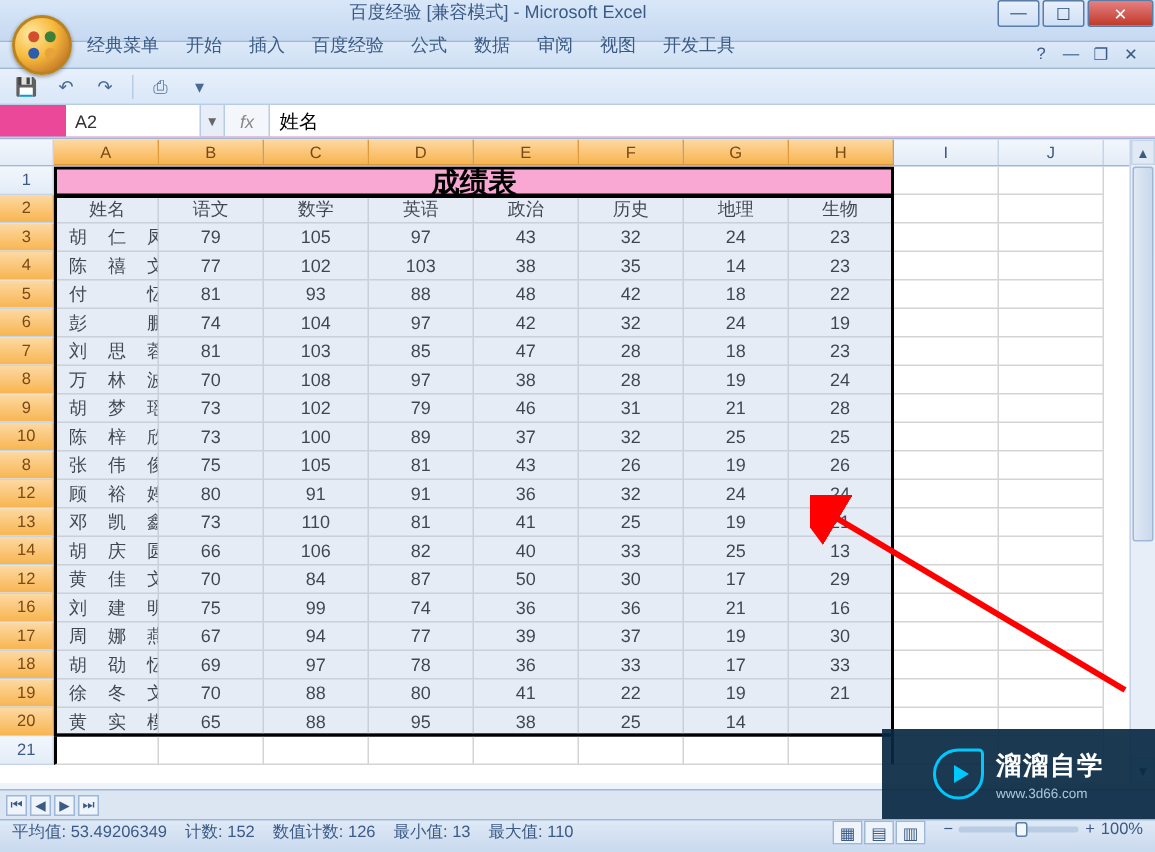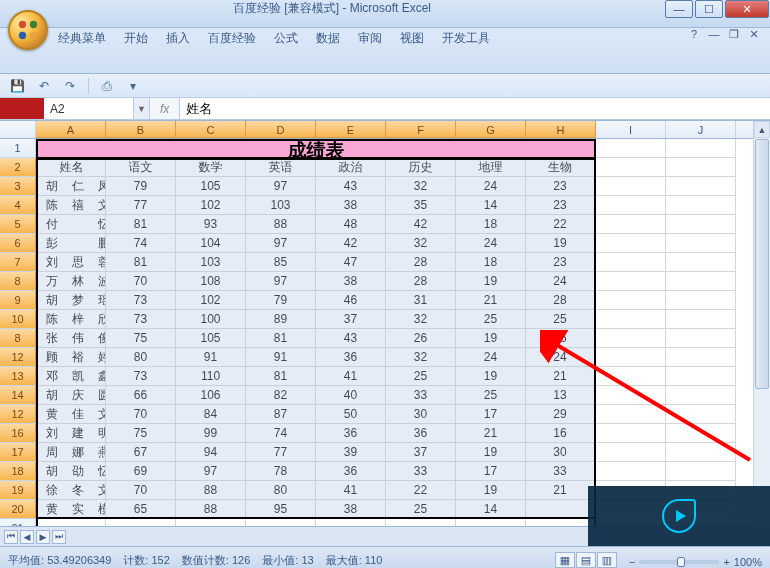--- a/index.html
+++ b/index.html
@@ -8,35 +8,35 @@
 
 .titlebar { height: 28px; background: linear-gradient(#d9e7f8, #c5d9f1); display: flex; align-items: flex-start; border-bottom: 1px solid #9db7d9; }
 .title-text { flex: 1; text-align: center; font-size: 12px; color: #3b5a86; }
 .win-btns { display: flex; }
 .win-btn { width: 28px; height: 18px; margin: 0 1px; border: 1px solid #5a7ca8; border-radius: 2px; display: flex; align-items: center; justify-content: center; font-size: 11px; cursor: pointer; }
 .win-min { background: linear-gradient(#e8f0fb,#cfe0f5); color:#2a4d7a;}
 .win-max { background: linear-gradient(#e8f0fb,#cfe0f5); color:#2a4d7a;}
 .win-close { background: linear-gradient(#e57f7f,#c03a2a); color:#fff; width: 44px; }
 
 
-.office-row { height: 46px; background: linear-gradient(#dce9f9,#cfe0f3); display: flex; align-items: flex-start; border-bottom: 1px solid #9db7d9; }
+.office-row { height: 18px; background: linear-gradient(#dce9f9,#cfe0f3); display: flex; align-items: flex-end; border-bottom: 1px solid #9db7d9; }
 .office-btn { width: 40px; height: 40px; position: absolute; top: 10px; left: 8px; border-radius: 50%; background: radial-gradient(circle at 30% 30%, #ffe9a3,#f6b93b 45%,#c77c2a 80%); border: 2px solid #b9841f; box-shadow: 0 1px 3px rgba(0,0,0,.4); z-index: 5; display:flex; align-items:center; justify-content:center; }
 .office-btn svg { width: 22px; height: 22px; }
 .tabs { margin-left: 56px; display: flex; gap: 14px; padding-bottom: 4px; }
 .tab { font-size: 12px; color: #3b5a86; cursor: pointer; padding: 2px 2px; }
 .doc-ctrl { margin-left: auto; display: flex; gap: 4px; padding-right: 8px; padding-bottom: 2px;}
 .doc-ctrl span { font-size: 11px; color: #3b5a86; cursor: pointer; width: 16px; text-align: center; }
 
 
 .qat { height: 24px; background: linear-gradient(#e8f0fb,#d9e7f8); border-bottom: 1px solid #b8cce4; display: flex; align-items: center; padding-left: 10px; gap: 10px; }
 .qat-item { width: 16px; height: 16px; display: flex; align-items:center; justify-content:center; font-size:12px; color:#4a6a95; cursor:pointer;}
 .qat-sep { width:1px; height:16px; background:#b8cce4;}
 
 
-.fbar { height: 22px; background: #b91c1c; border-bottom: 1px solid #b8cce4; display: flex; align-items: stretch; }
+.fbar { height: 22px; background: #ec4899; border-bottom: 1px solid #b8cce4; display: flex; align-items: stretch; }
 .namebox { width: 90px; border-right: 1px solid #b8cce4; background:#fff; display:flex; align-items:center; padding: 0 6px; margin-left: 44px; font-size: 12px; color:#333; }
 .namebox-dd { width: 16px; text-align: center; color:#666; border-right:1px solid #b8cce4; background:#e8eef7; display:flex; align-items:center; justify-content:center; font-size:9px;}
 .fx-btns { display:flex; gap:4px; padding: 0 6px; border-right:1px solid #b8cce4; background:#f3f7fc;}
 .fx-btns span { font-size: 12px; color:#888;}
 .fx-label { font-style: italic; color:#555; font-size:12px; padding: 0 4px; display:flex; align-items:center;}
 .formula-input { flex:1; background:#fff; border:none; padding: 0 6px; font-size:13px; color:#000; }
 
 
 .grid-wrap { position: relative; height: 430px; background:#fff; overflow:hidden; border-top:1px solid #9db7d9;}
 .colheads { display:flex; height:18px; background:linear-gradient(#f3f7fc,#e3ecf7); border-bottom:1px solid #9db7d9; }
@@ -62,21 +62,21 @@
 
 .sheetbar { position:absolute; bottom:22px; left:0; right:0; height:20px; background:#dce6f2; display:flex; align-items:center; font-size:11px; border-top:1px solid #9db7d9;}
 .sheet-nav { display:flex; gap:2px; padding:0 4px;}
 .sheet-nav span { width:14px; height:14px; border:1px solid #9db7d9; background:#eef4fa; display:flex; align-items:center; justify-content:center; font-size:9px; cursor:pointer; color:#3b5a86;}
 .sheet-tabs { display:flex; margin-left:4px;}
 .sheet-tab { background:#fff; border:1px solid #9db7d9; border-top:none; border-radius:0 0 4px 4px; padding:1px 10px; margin-right:-1px; cursor:pointer; color:#333;}
 .sheet-tab.active { background:#fff; font-weight:bold; border-bottom:1px solid #fff;}
 .sheet-tab.inactive { background:#dce6f2;}
 
 
-.statusbar { position:absolute; bottom:0; left:0; right:0; height:22px; background:linear-gradient(#dfe9f6,#c9d9ee); border-top:1px solid #9db7d9; display:flex; align-items:flex-end; font-size:11px; color:#3b5a86; padding:0 8px; gap:12px;}
+.statusbar { position:absolute; bottom:0; left:0; right:0; height:22px; background:linear-gradient(#dfe9f6,#c9d9ee); border-top:1px solid #9db7d9; display:flex; align-items:flex-start; font-size:11px; color:#3b5a86; padding:0 8px; gap:12px;}
 .statusbar .stat { white-space:nowrap;}
 .statusbar .spacer { flex:1;}
 .view-btns { display:flex; gap:1px;}
 .view-btn { width:20px; height:16px; border:1px solid #9db7d9; background:#eef4fa; display:flex; align-items:center; justify-content:center; cursor:pointer;}
 .zoom { display:flex; align-items:center; gap:4px;}
 .zoom-track { width:80px; height:4px; background:#b8cce4; position:relative; border-radius:2px;}
 .zoom-thumb { position:absolute; top:-3px; left:38px; width:8px; height:10px; background:#f3f7fc; border:1px solid #5a7ca8; border-radius:2px;}
 
 
 .vscroll { position:absolute; top:0; right:0; width:17px; height:100%; background:#e8eef7; border-left:1px solid #c6d4e7;}
@@ -449,20 +449,24 @@
   <defs>
       <marker id="ah" markerWidth="12" markerHeight="12" refX="2" refY="5" orient="auto">
         <path d="M0,0 L0,10 L12,5 z" fill="#ff0000"></path>
       </marker>
     </defs>
   <line x1="210" y1="130" x2="12" y2="12" stroke="#ff0000" stroke-width="4" marker-end="url(#ah)"></line>
 </svg>
 
 <div class="watermark">
   <div class="play"></div>
+  <div>
+    <div class="txt">溜溜自学</div>
+    <div class="sub">www.3d66.com</div>
+  </div>
 </div>
 
 <div class="sheetbar">
   <div class="sheet-nav">
     <span>⏮</span>
     <span>◀</span>
     <span>▶</span>
     <span>⏭</span>
   </div>
 </div>

